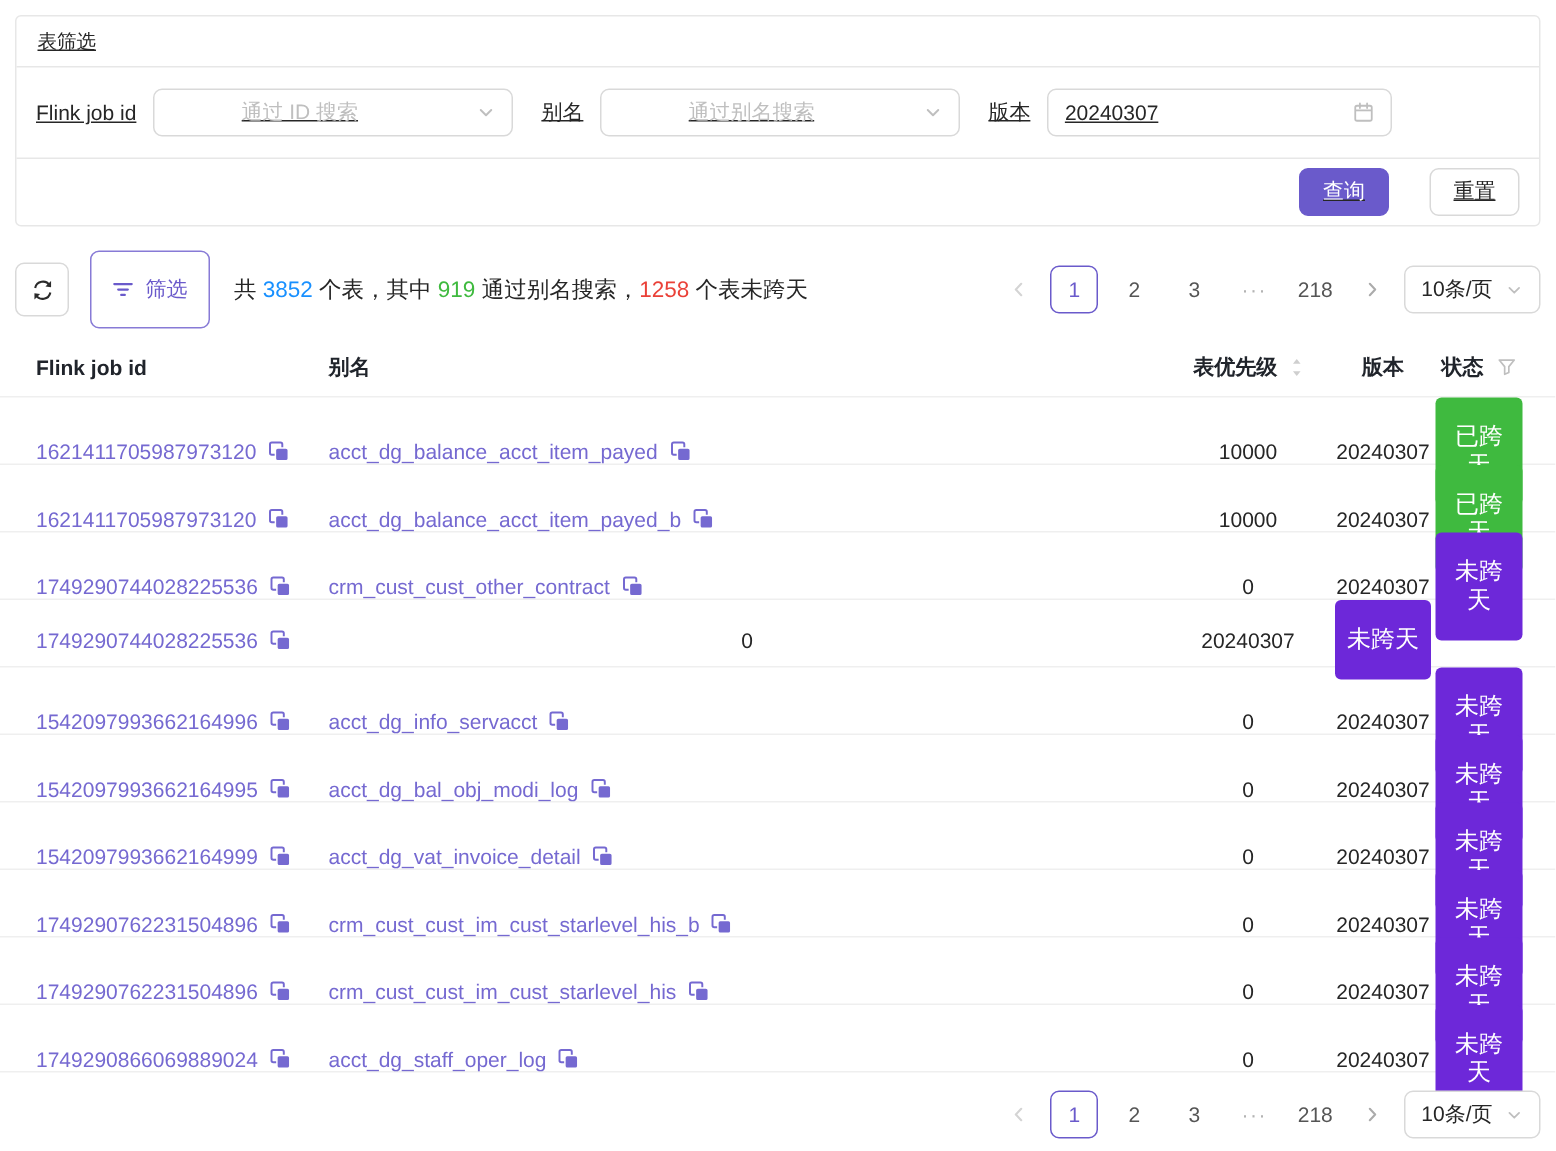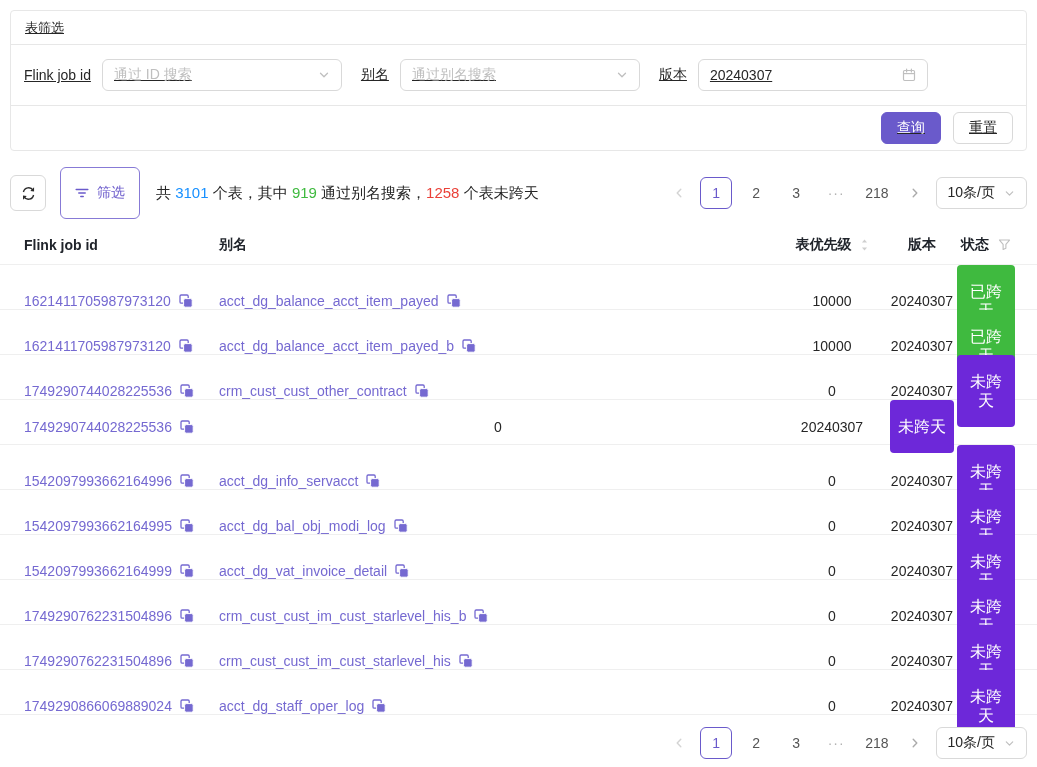--- a/index.html
+++ b/index.html
@@ -20,23 +20,23 @@
   
   .filter-card{margin:10px 10px 0;border:1px solid var(--card-border);border-radius:4px;background:#fff;text-decoration:underline;}
   .card-title-row{height:34px;display:flex;align-items:center;padding:0 14px;border-bottom:1px solid var(--card-border);font-size:13px;color:var(--text);}
   .card-form-row{display:flex;align-items:center;padding:14px 13px;border-bottom:1px solid var(--card-border);}
   .form-label{margin-right:11px;white-space:nowrap;color:var(--text);}
   .field-group{display:flex;align-items:center;margin-right:19px;}
   .field-group:last-child{margin-right:0;}
   .select-box,.date-box{height:32px;border:1px solid var(--border);border-radius:6px;display:flex;align-items:center;justify-content:space-between;padding:0 11px;background:#fff;}
   .select-box{width:240px;}
   .date-box{width:230px;}
-  .placeholder{color:var(--placeholder);white-space:nowrap;overflow:hidden;}
+  .placeholder{color:var(--placeholder);white-space:nowrap;overflow:hidden;margin-left:47px;}
   .date-value{color:var(--text);}
-  .card-actions-row{height:44px;display:flex;align-items:center;justify-content:flex-end;gap:12px;padding:0 13px;}
+  .card-actions-row{height:44px;display:flex;align-items:center;justify-content:flex-end;gap:27px;padding:0 13px;}
   .btn{height:32px;padding:0 15px;border-radius:6px;font-size:14px;display:flex;align-items:center;cursor:pointer;border:1px solid transparent;font-family:inherit;}
   .btn-primary{background:var(--primary);color:#fff;border-color:var(--primary);}
   .btn-default{background:#fff;color:var(--text);border-color:var(--border);}
 
   
   .toolbar{margin:24px 10px 0;display:flex;align-items:center;height:36px;}
   .icon-btn{width:36px;height:36px;border:1px solid var(--border);border-radius:6px;background:#fff;display:flex;align-items:center;justify-content:center;color:#2b2b2b;cursor:pointer;flex:none;}
   .filter-btn{height:52px;margin-left:14px;padding:0 14px;border:1px solid #8succ;border:1px solid #877ad6;border-radius:6px;background:#fff;color:var(--primary);display:flex;align-items:center;gap:8px;font-size:14px;cursor:pointer;flex:none;}
   .summary{margin-left:16px;font-size:15px;color:var(--text);white-space:nowrap;}
   .summary .c-blue{color:#1890ff;}
@@ -137,21 +137,21 @@
 
   <button class="filter-btn">
     <span>
       <svg width="14" height="14" viewBox="0 0 14 14">
           <path d="M1.2 3.4h11.6M3.8 7h6.4M5.8 10.6h2.4" stroke="currentColor" stroke-width="1.5" stroke-linecap="round"></path>
         </svg>
     </span>
     <span>筛选</span>
   </button>
 
-  <div class="summary" id="summary-top"><span>共 </span><span class="c-blue">3101</span><span> 个表，其中 </span><span class="c-green">919</span><span> 通过别名搜索，</span><span class="c-red">1258</span><span> 个表未跨天</span></div>
+  <div class="summary" id="summary-top"><span>共 </span><span class="c-blue">3852</span><span> 个表，其中 </span><span class="c-green">919</span><span> 通过别名搜索，</span><span class="c-red">1258</span><span> 个表未跨天</span></div>
 
   <div class="pagination" id="pagination-top">
       <span class="page-arrow">
         <svg width="12" height="12" viewBox="0 0 12 12">
           <path d="M7.8 2.2L4.2 6l3.6 3.8" fill="none" stroke="#d4d4d4" stroke-width="1.4" stroke-linecap="round" stroke-linejoin="round"></path>
         </svg>
       </span>
       <span class="page-item active">1</span>
       <span class="page-item">2</span>
       <span class="page-item">3</span>

